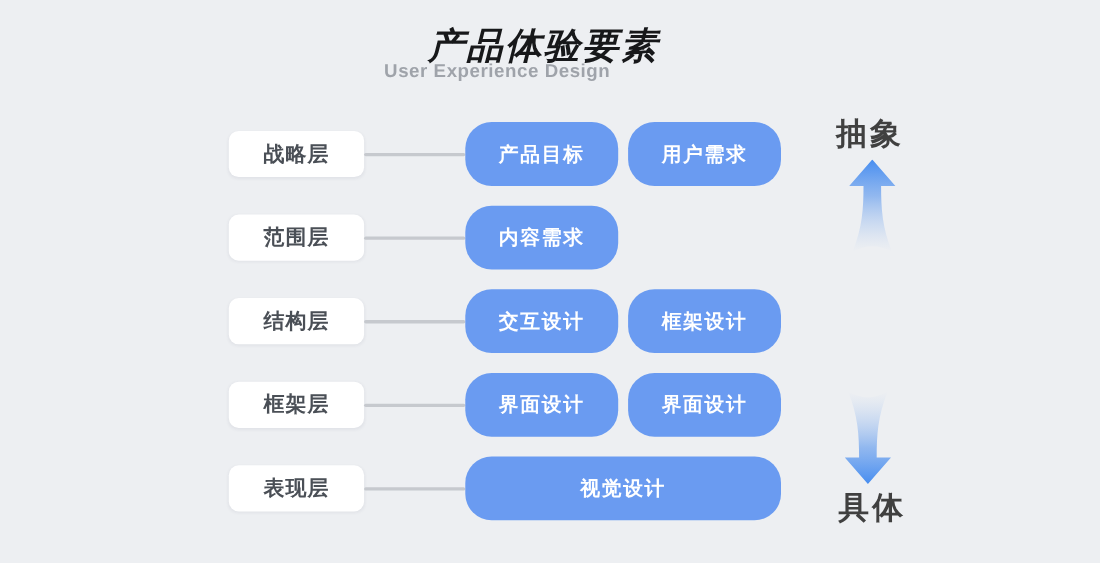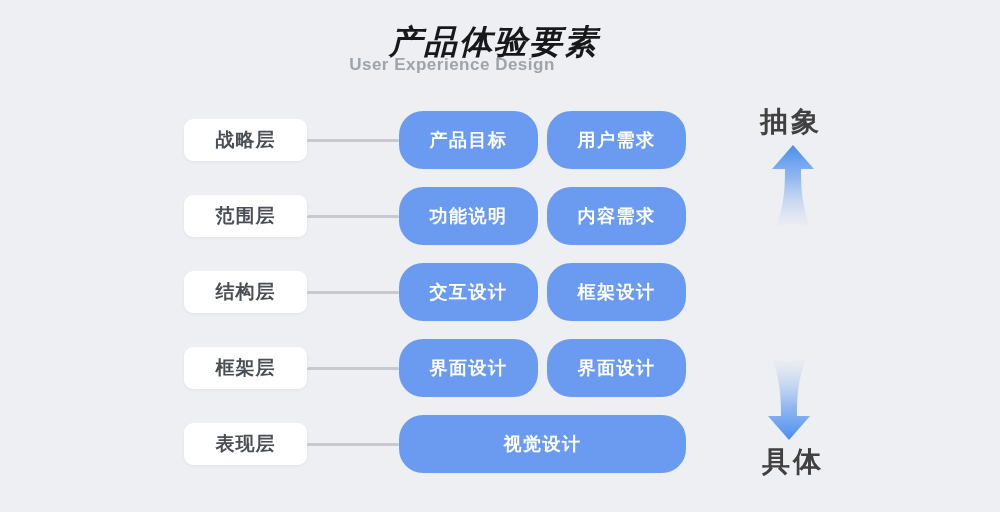--- a/index.html
+++ b/index.html
@@ -60,20 +60,21 @@
     border-radius: 9px;
     box-shadow: 0 1px 3px rgba(30, 40, 60, 0.06);
     display: flex;
     align-items: center;
     justify-content: center;
     font-size: 19px;
     font-weight: 700;
     letter-spacing: 1px;
     color: #4A4F56;
     flex: none;
+    margin-left: 24px;
   }
   .connector {
     width: 92px;
     height: 3px;
     border-radius: 2px;
     background: #C6C9CE;
     flex: none;
   }
   .boxes {
     display: flex;
@@ -127,21 +128,20 @@
       <div class="boxes">
         <div class="node">产品目标</div>
         <div class="node">用户需求</div>
       </div>
     </div>
 
     <div class="row">
       <div class="label-box">范围层</div>
       <div class="connector"></div>
       <div class="boxes">
-        <div class="node">功能说明</div>
         <div class="node">内容需求</div>
       </div>
     </div>
 
     <div class="row">
       <div class="label-box">结构层</div>
       <div class="connector"></div>
       <div class="boxes">
         <div class="node">交互设计</div>
         <div class="node">框架设计</div>

